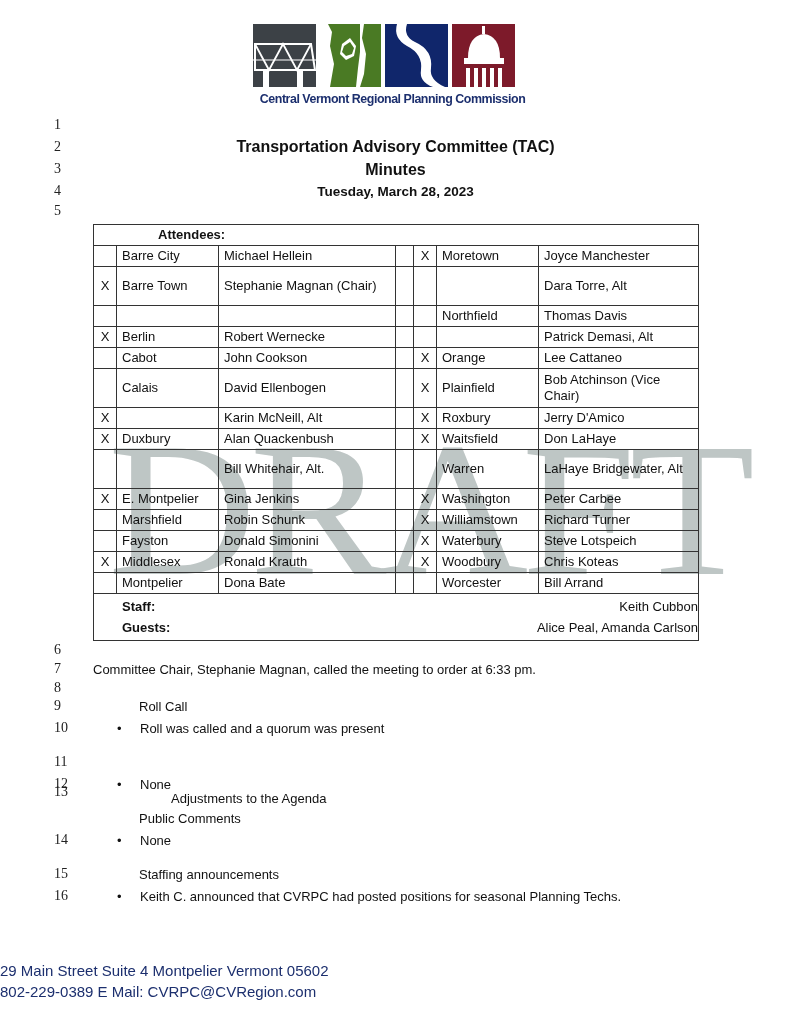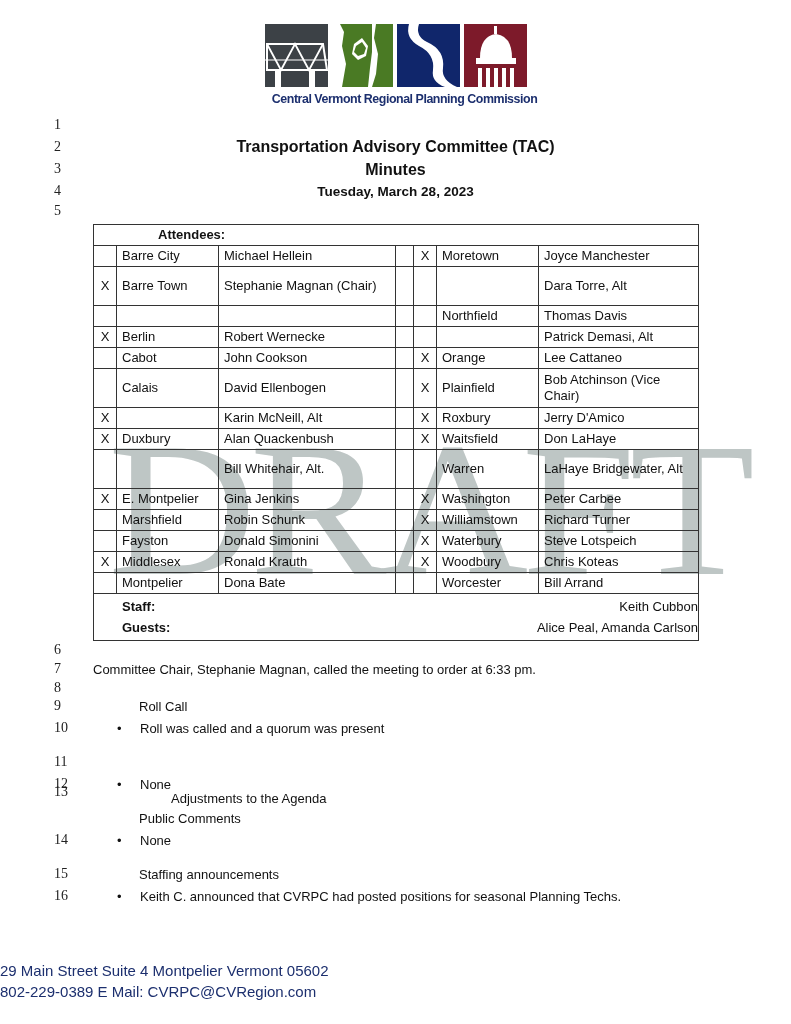--- a/index.html
+++ b/index.html
@@ -1,18 +1,18 @@
 <!DOCTYPE html>
 <html><head>
 <meta charset="utf-8">
 <style>
   html, body { margin:0; padding:0; background:#ffffff; }
   body { width:791px; height:1024px; position:relative; overflow:hidden;
          font-family:"Liberation Sans", sans-serif; color:#111; }
-  .logo { position:absolute; left:265px; top:24px; width:262px; height:86px;padding-left:33px; }
+  .logo { position:absolute; left:253px; top:24px; width:262px; height:86px;padding-left:33px; }
   .logo-tiles { position:absolute; left:0; top:0; width:262px; height:63px; display:flex; gap:4px; }
   .tile { height:63px; position:relative; overflow:hidden; }
   .tile svg { position:absolute; left:0; top:0; }
   .logo-text { position:absolute; left:-4px; top:67px; width:270px; text-align:center;
                font-family:"Liberation Sans Narrow","Liberation Sans", sans-serif; font-weight:bold;
                font-size:13.5px; color:#1c2f6e; letter-spacing:-0.5px; transform:scaleX(0.92); transform-origin:center; white-space:nowrap; }
   .ln { position:absolute; left:54px; width:20px; font-family:"Liberation Serif", serif; font-size:14px; color:#222; }
   .hdr { position:absolute; left:0; width:791px; text-align:center; font-weight:bold; color:#111;
          font-family:"Liberation Sans", sans-serif; }
   .watermark { position:absolute; left:108px; top:430px; width:600px; height:160px;

